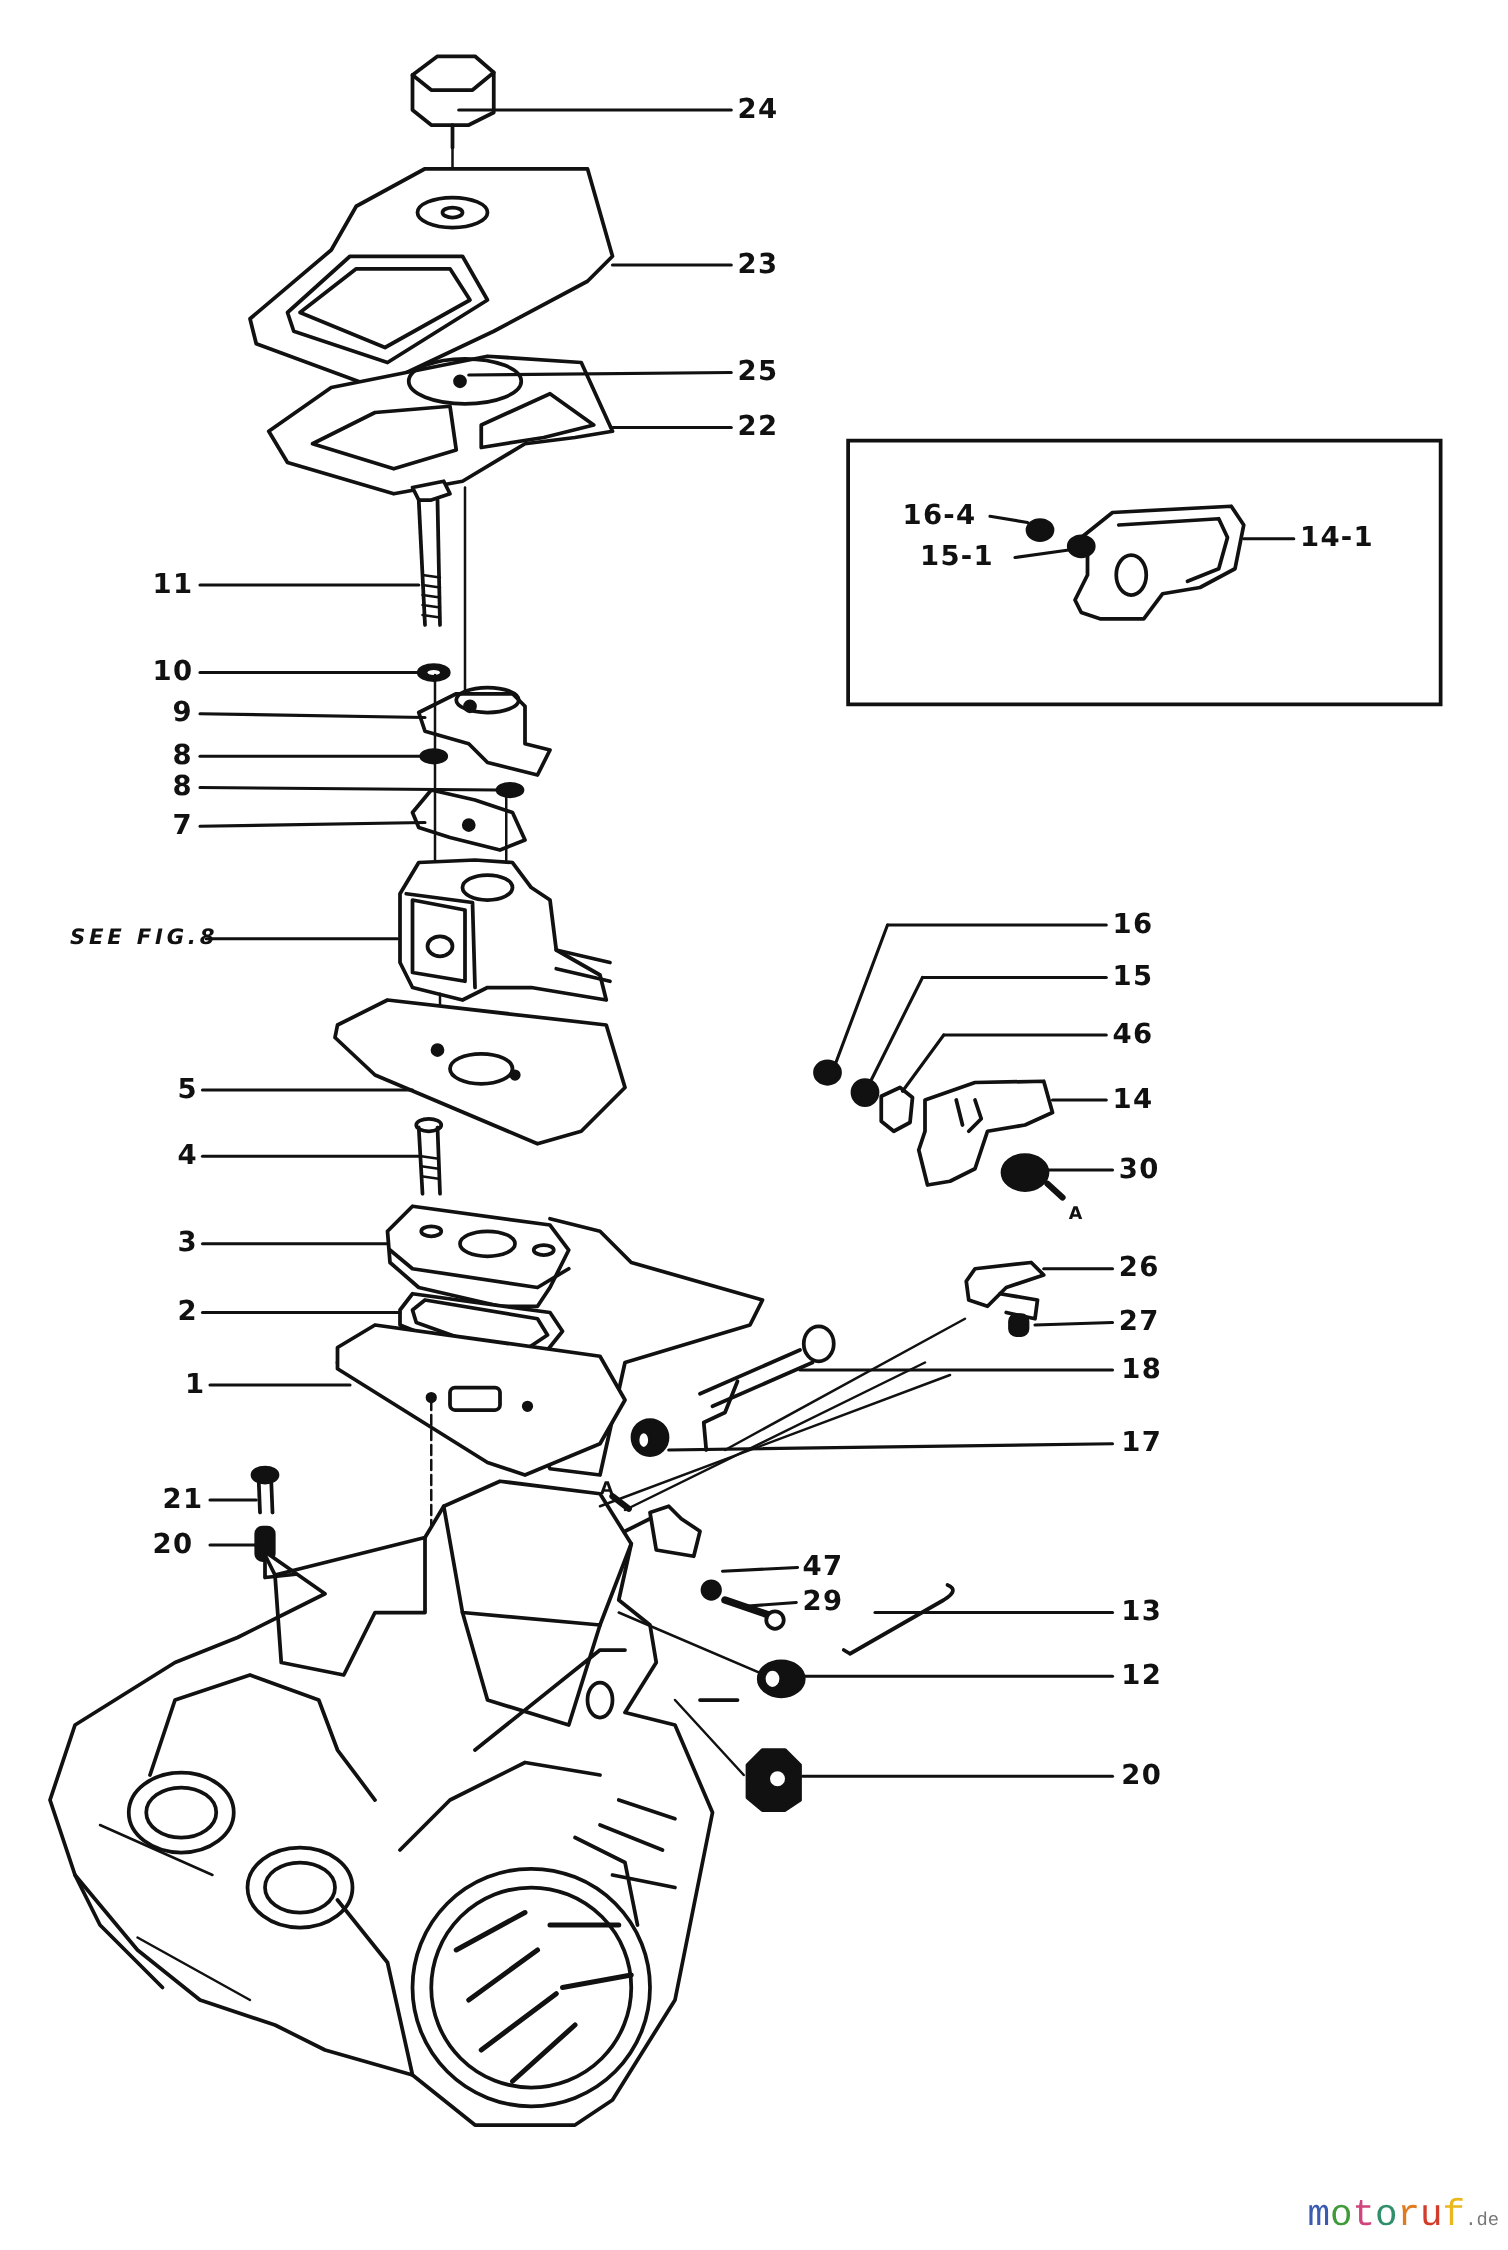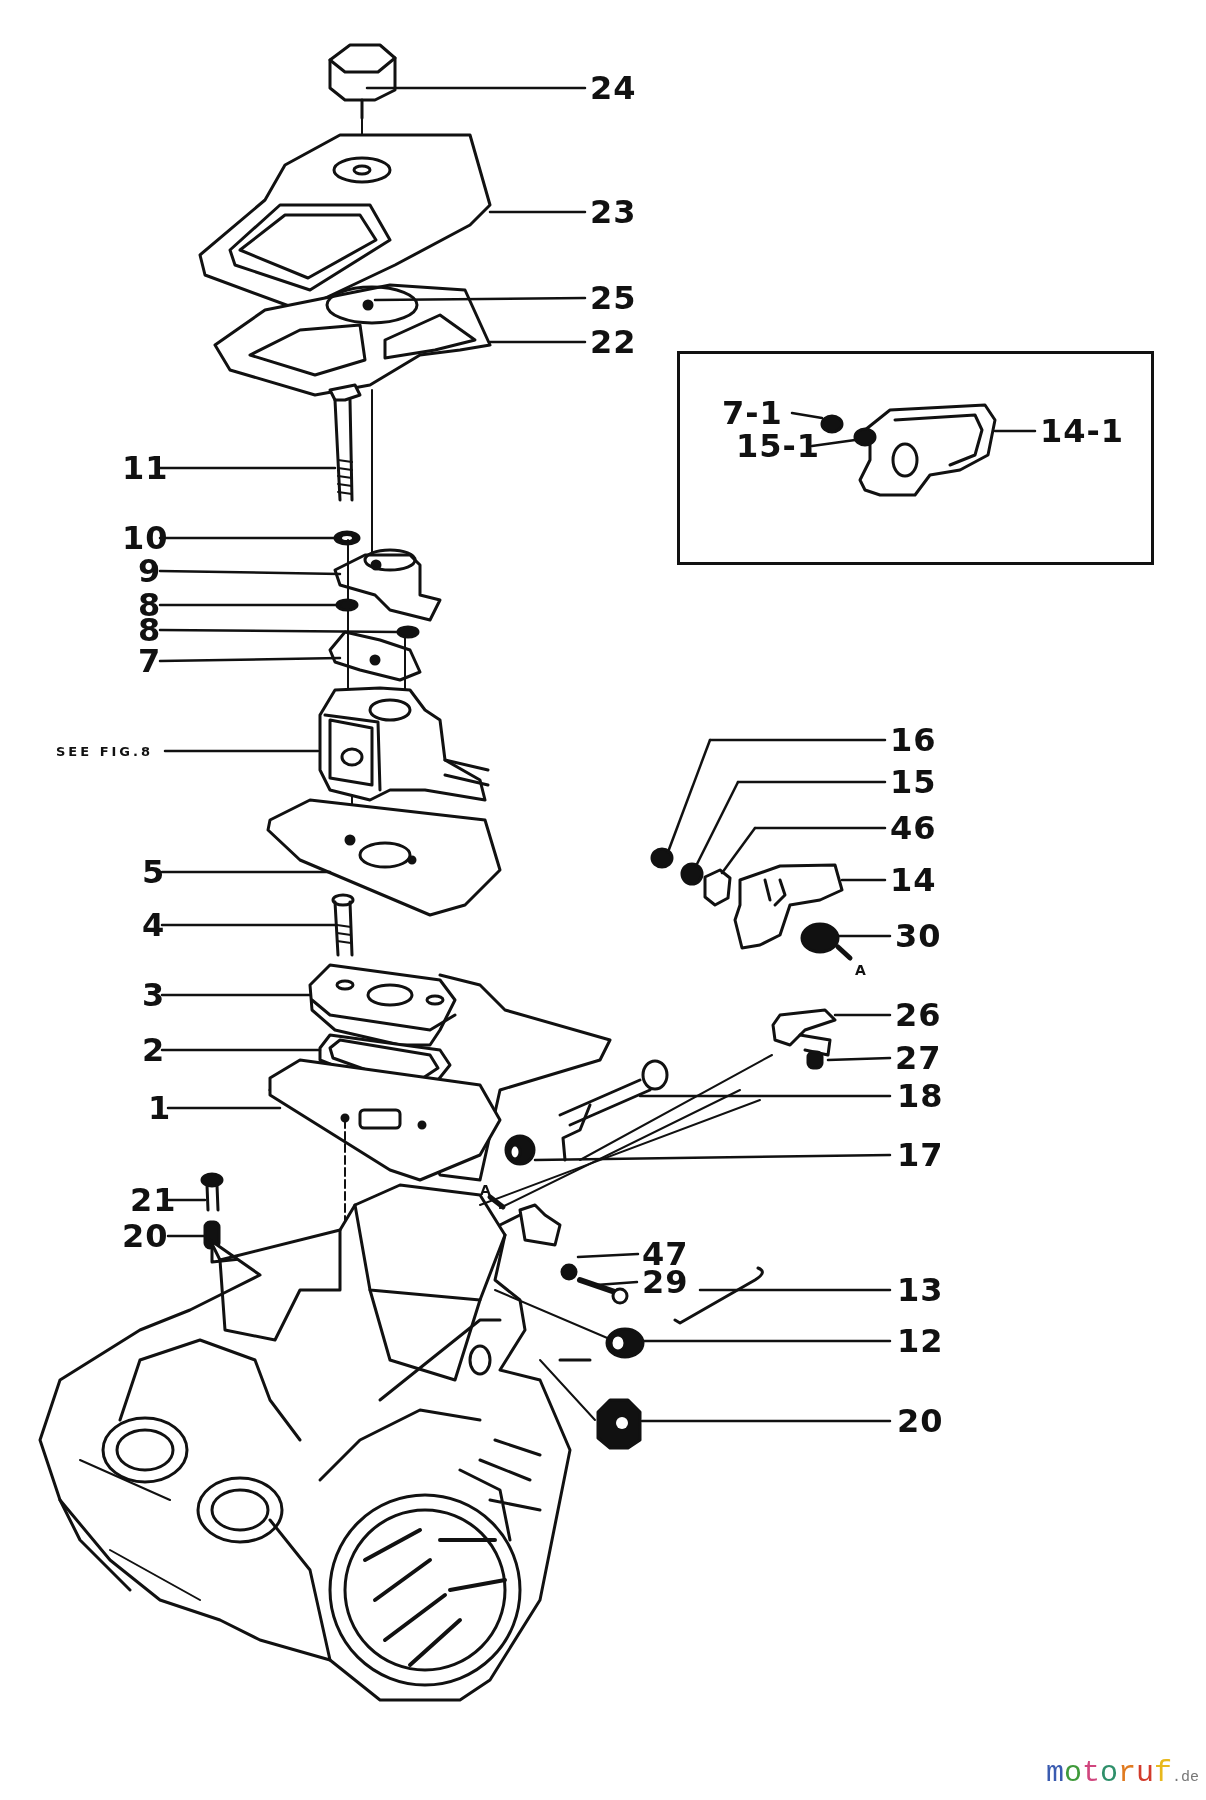--- a/index.html
+++ b/index.html
@@ -1,19 +1,19 @@
 <!DOCTYPE html>
 <html><head>
 <meta charset="utf-8">
 <style>
   html, body { margin:0; padding:0; background:#ffffff; }
   body { width:1206px; height:1800px; position:relative; overflow:hidden; font-family:"Liberation Sans", sans-serif; }
   #art { position:absolute; left:0; top:0; width:1206px; height:1800px; }
-  .lbl { position:absolute; font-family:"DejaVu Sans", sans-serif; font-weight:bold; font-size:32px; color:#111; line-height:1; white-space:nowrap; transform:translateY(-50%); letter-spacing:1px; }
-  .lbl.small { font-size:13px; letter-spacing:3px; }
+  .lbl { position:absolute; font-family:"DejaVu Sans", sans-serif; font-weight:bold; font-size:22px; color:#111; line-height:1; white-space:nowrap; transform:translateY(-50%); letter-spacing:1px; }
+  .lbl.small { font-size:17px; letter-spacing:3px;font-style:italic; }
   .inset { position:absolute; left:677px; top:351px; width:477px; height:214px; border:3px solid #111; box-sizing:border-box; }
   .watermark { position:absolute; left:1046px; top:1758px; font-family:Liberation Mono, monospace; font-size:30px; line-height:1; }
   .watermark .tld { font-size:15px; color:#777; }
 </style>
 </head>
 <body>
 
 <svg id="art" viewBox="0 0 1206 1800" xmlns="http://www.w3.org/2000/svg">
   <g fill="none" stroke="#111" stroke-width="3" stroke-linejoin="round" stroke-linecap="round">
 
@@ -290,19 +290,19 @@
 <span class="lbl" style="left:895px;top:1015px">26</span>
 <span class="lbl" style="left:895px;top:1058px">27</span>
 <span class="lbl" style="left:897px;top:1096px">18</span>
 <span class="lbl" style="left:897px;top:1155px">17</span>
 <span class="lbl" style="left:642px;top:1254px">47</span>
 <span class="lbl" style="left:642px;top:1282px">29</span>
 <span class="lbl" style="left:897px;top:1290px">13</span>
 <span class="lbl" style="left:897px;top:1341px">12</span>
 <span class="lbl" style="left:897px;top:1421px">20</span>
 
-<span class="lbl" style="left:722px;top:413px">7-1</span>
+<span class="lbl" style="left:722px;top:413px">16-4</span>
 <span class="lbl" style="left:736px;top:446px">15-1</span>
 <span class="lbl" style="left:1040px;top:431px">14-1</span>
 
 <div class="watermark">
   <span id="wm-letters"><span style="color: rgb(58, 91, 176);">m</span><span style="color: rgb(63, 154, 58);">o</span><span style="color: rgb(208, 69, 126);">t</span><span style="color: rgb(46, 143, 106);">o</span><span style="color: rgb(224, 122, 31);">r</span><span style="color: rgb(211, 59, 43);">u</span><span style="color: rgb(232, 184, 28);">f</span></span><span class="tld">.de</span>
 </div>
 
 </body></html>

